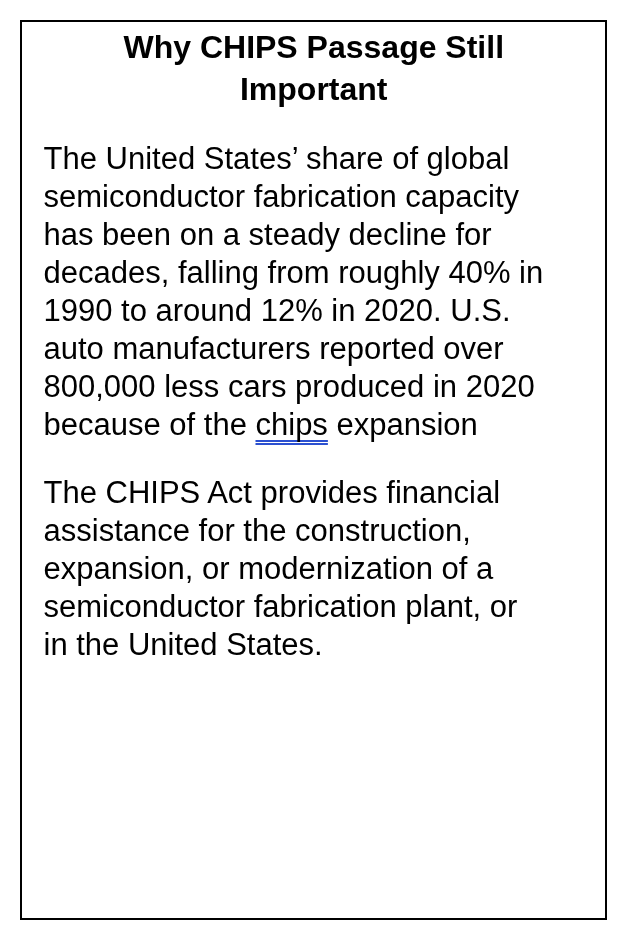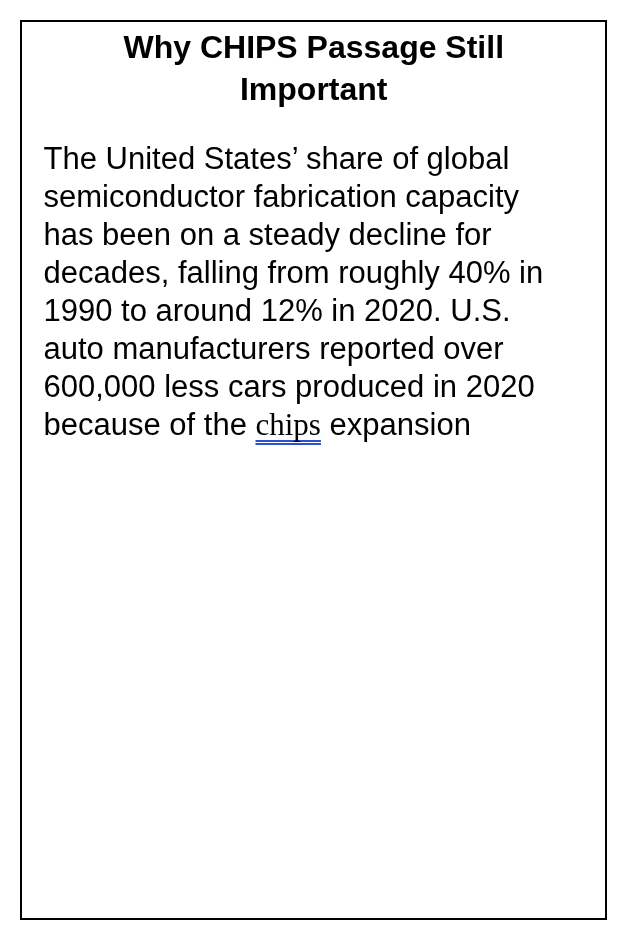--- a/index.html
+++ b/index.html
@@ -48,35 +48,39 @@
     white-space: pre-line;
   }
   .chips-word {
     color: var(--text-color, #000000);
     text-decoration-line: underline;
     text-decoration-style: double;
     text-decoration-color: var(--chips-underline-color, #2b50d0);
     text-decoration-thickness: 2px;
     text-underline-offset: 5px;
     text-decoration-skip-ink: none;
-    font-family: Liberation Serif, serif;
   }
 </style>
 </head>
 <body>
 
 <div class="stage">
   <div class="text-box">
     <h1 class="doc-title">Why CHIPS Passage Still
 Important</h1>
 
     <p class="doc-para"><span>The United States’ share of global
 semiconductor fabrication capacity
 has been on a steady decline for
 decades, falling from roughly 40% in
 1990 to around 12% in 2020. U.S.
 auto manufacturers reported over
-600,000 less cars produced in 2020
+800,000 less cars produced in 2020
 because of the </span><span class="chips-word">chips</span><span> expansion</span></p>
 
+    <p class="doc-para">The CHIPS Act provides financial
+assistance for the construction,
+expansion, or modernization of a
+semiconductor fabrication plant, or
+in the United States.</p>
 
   </div>
 </div>
 
 </body></html>

